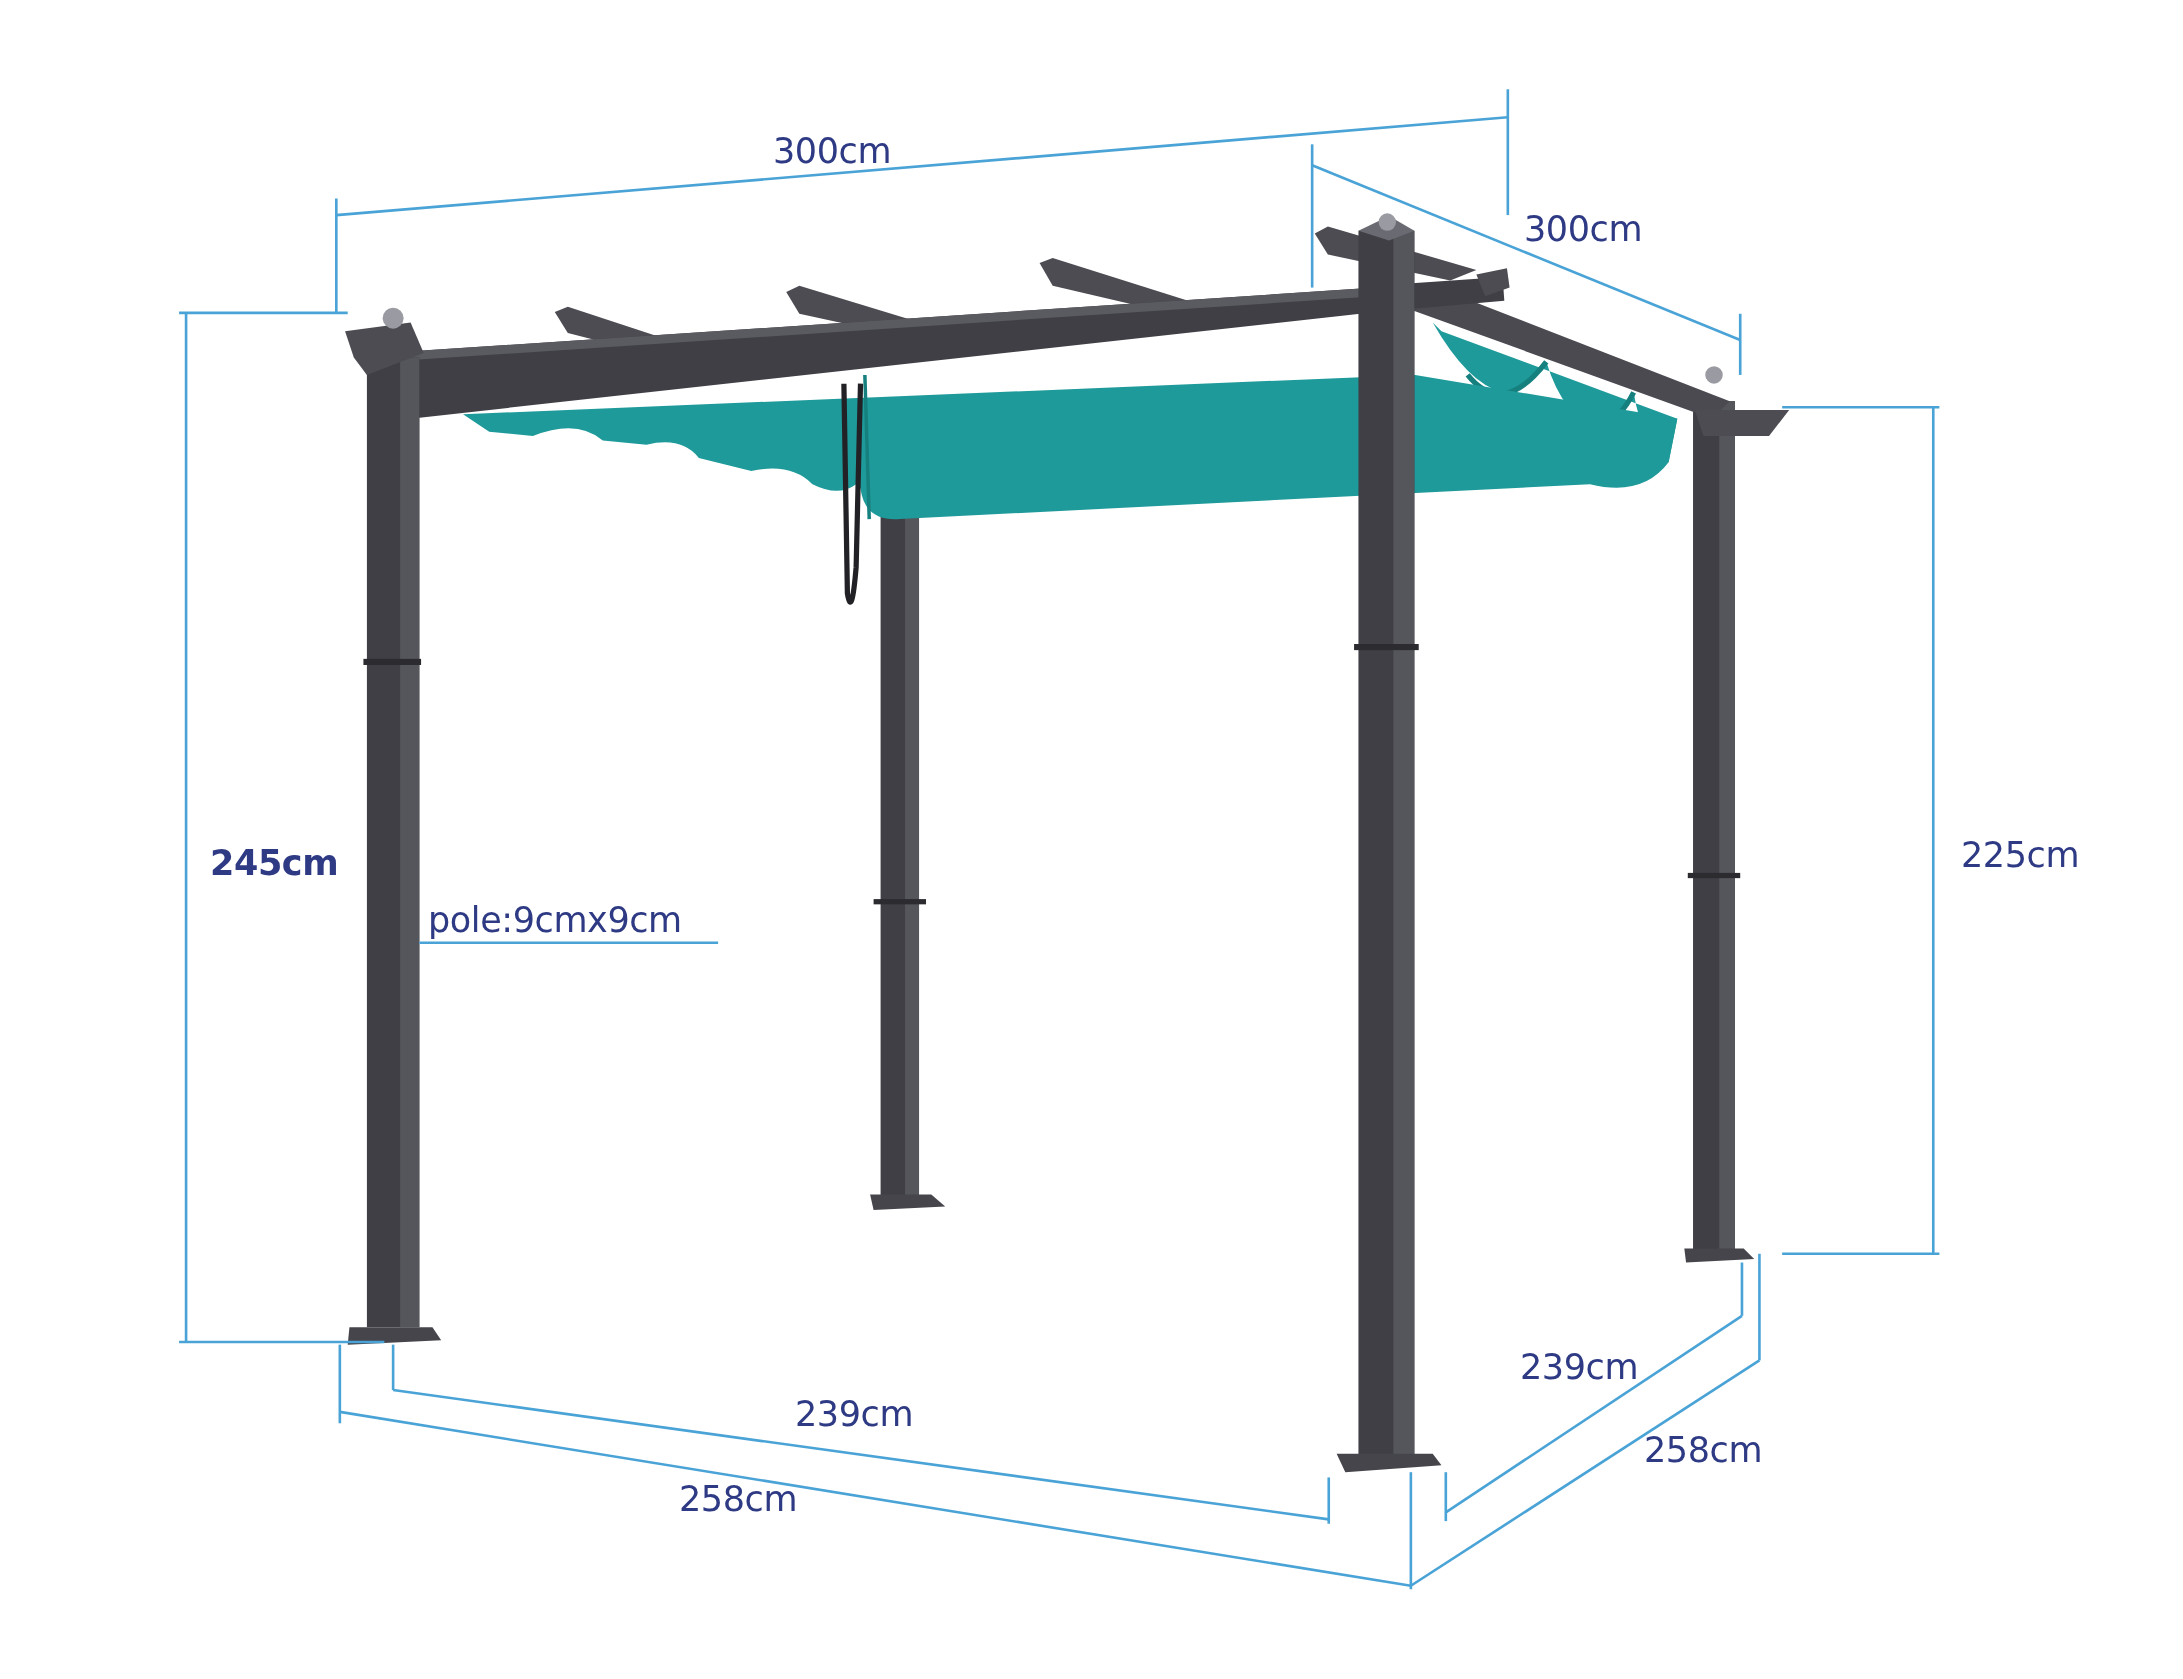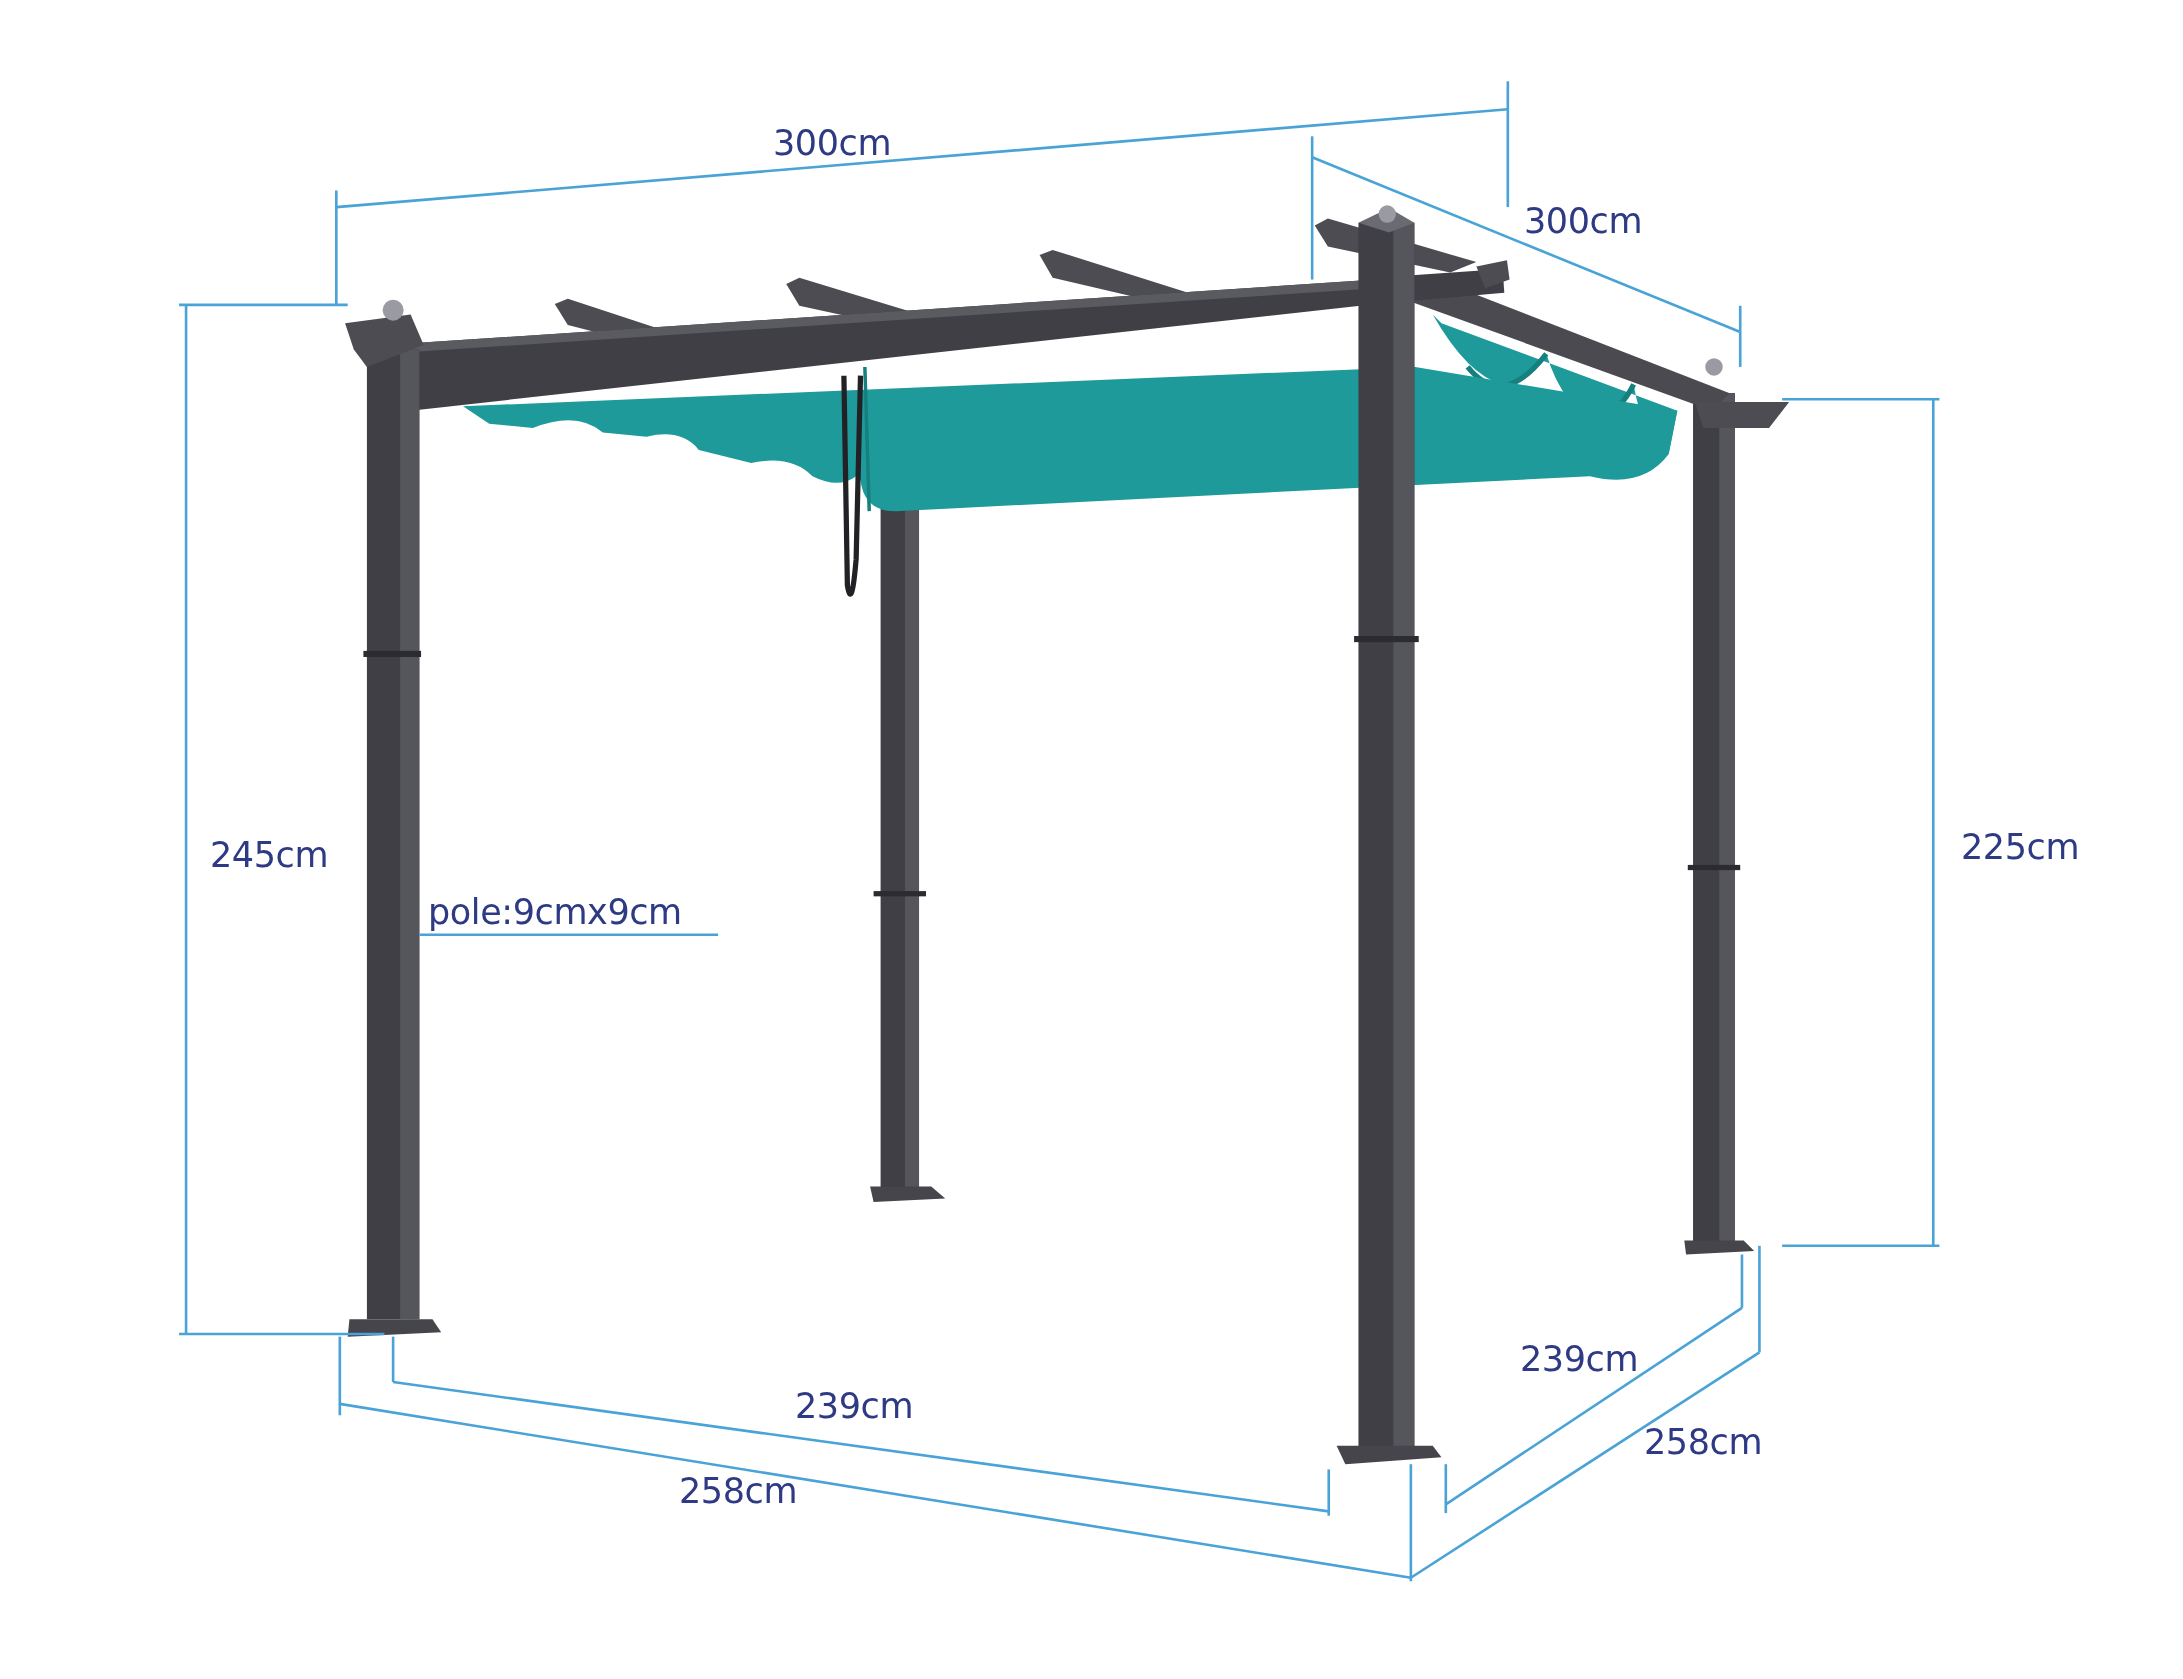--- a/index.html
+++ b/index.html
@@ -1,17 +1,17 @@
 <!DOCTYPE html>
 <html style="font-size:14px"><head>
 <meta charset="utf-8">
 <style>
   html, body { margin:0; padding:0; background:#ffffff; }
   body { width:2184px; height:1680px; position:relative; overflow:hidden; font-family:"Liberation Sans", "DejaVu Sans", sans-serif; }
-  #stage { position:absolute; left:0; top:0; width:2184px; height:1572px; }
+  #stage { position:absolute; left:0; top:8px; width:2184px; height:1572px; }
   .dim-label { position:absolute; color:#2e3a84; font-size:35px; line-height:1; white-space:nowrap; font-family:"DejaVu Sans", sans-serif; letter-spacing:-0.4px; }
 </style>
 </head>
 <body>
 
 <div id="stage">
   <svg width="2184" height="1680" viewBox="0 0 2500 1923" xmlns="http://www.w3.org/2000/svg" style="position:absolute;left:0;top:0;">
 
     <g>
 
@@ -105,21 +105,21 @@
       <line x1="1655" y1="1676" x2="1655" y2="1732"></line>
       <line x1="1994" y1="1436" x2="1994" y2="1497"></line>
 
       <line x1="1615" y1="1806" x2="2014" y2="1548"></line>
       <line x1="2014" y1="1426" x2="2014" y2="1548"></line>
     </g>
   </svg>
 
   <div class="dim-label" style="left:773px;top:126px;">300cm</div>
   <div class="dim-label" style="left:1524px;top:204px;">300cm</div>
-  <div class="dim-label" style="left:210px;top:838px;">245cm</div>
+  <div class="dim-label" style="left:210px;top:838px;font-weight:bold;">245cm</div>
   <div class="dim-label" style="left:1961px;top:830px;">225cm</div>
   <div class="dim-label" style="left:428px;top:895px;">pole:9cmx9cm</div>
   <div class="dim-label" style="left:795px;top:1389px;">239cm</div>
   <div class="dim-label" style="left:679px;top:1474px;">258cm</div>
   <div class="dim-label" style="left:1520px;top:1342px;">239cm</div>
   <div class="dim-label" style="left:1644px;top:1425px;">258cm</div>
 </div>
 
 
 </body></html>

